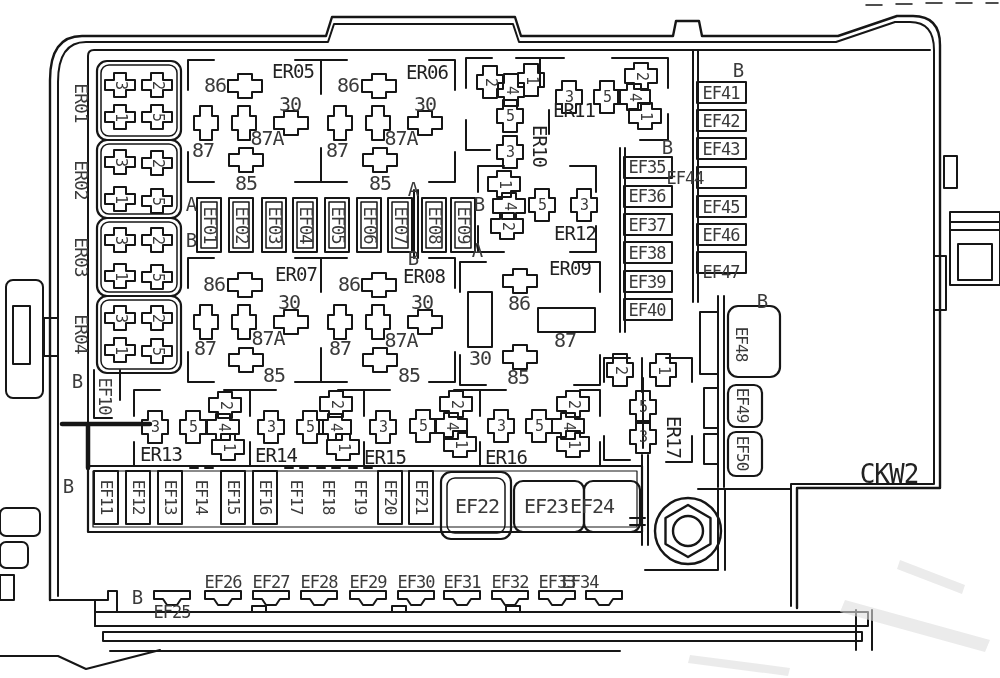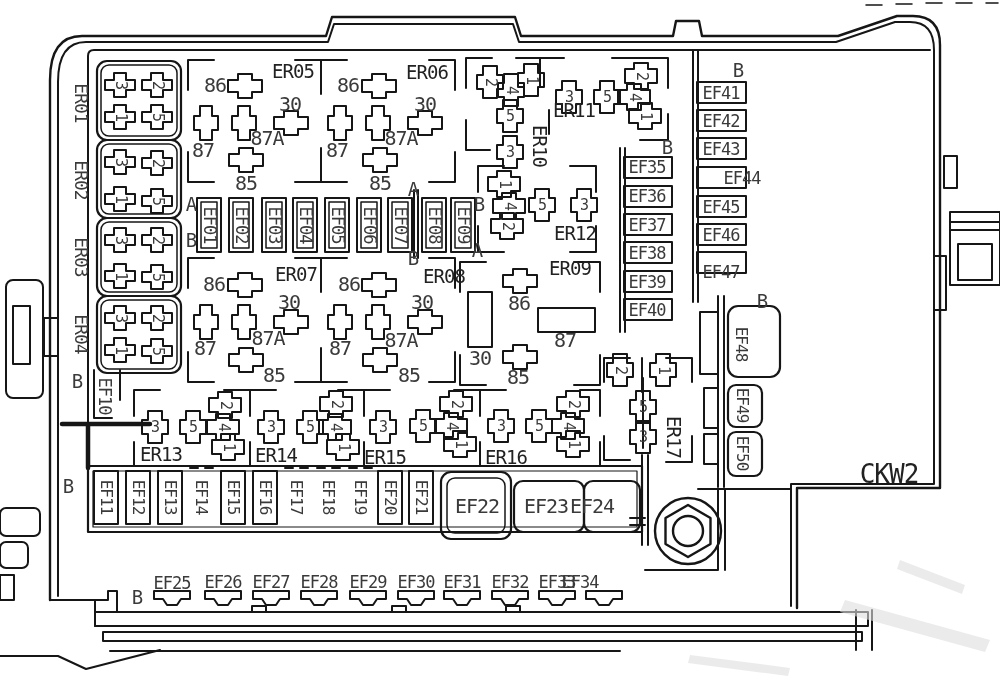--- a/index.html
+++ b/index.html
@@ -323,21 +323,21 @@
 </div>
 <div>
   <span class="L f19 dk" style="left:296px;top:274px">ER07</span>
   <span class="L f20" style="left:214px;top:284px">86</span>
   <span class="L f20" style="left:289px;top:302px">30</span>
   <span class="L f20" style="left:205px;top:348px">87</span>
   <span class="L f20" style="left:268px;top:338px">87A</span>
   <span class="L f20" style="left:274px;top:375px">85</span>
 </div>
 <div>
-  <span class="L f19 dk" style="left:444px;top:276px">ER08</span>
+  <span class="L f19 dk" style="left:424px;top:276px">ER08</span>
   <span class="L f20" style="left:349px;top:284px">86</span>
   <span class="L f20" style="left:422px;top:302px">30</span>
   <span class="L f20" style="left:340px;top:348px">87</span>
   <span class="L f20" style="left:401px;top:340px">87A</span>
   <span class="L f20" style="left:409px;top:375px">85</span>
 </div>
 <div>
   <span class="L f19 dk" style="left:570px;top:268px">ER09</span>
   <span class="L f20" style="left:519px;top:303px">86</span>
   <span class="L f20" style="left:480px;top:358px">30</span>
@@ -431,21 +431,21 @@
   <span class="Lv f16" style="left:296px;top:497px">EF17</span>
   <span class="Lv f16" style="left:328px;top:497px">EF18</span>
   <span class="Lv f16" style="left:360px;top:497px">EF19</span>
   <span class="Lv f16" style="left:390px;top:497px">EF20</span>
   <span class="Lv f16" style="left:421px;top:497px">EF21</span>
 </div>
 <span class="L f20" style="left:477px;top:506px">EF22</span>
 <span class="L f20" style="left:546px;top:506px">EF23</span>
 <span class="L f20" style="left:592px;top:506px">EF24</span>
 <div>
-  <span class="L f17" style="left:172px;top:583px">EF25</span>
+  <span class="L f17" style="left:172px;top:612px">EF25</span>
   <span class="L f17" style="left:223px;top:582px">EF26</span>
   <span class="L f17" style="left:271px;top:582px">EF27</span>
   <span class="L f17" style="left:319px;top:582px">EF28</span>
   <span class="L f17" style="left:368px;top:582px">EF29</span>
   <span class="L f17" style="left:416px;top:582px">EF30</span>
   <span class="L f17" style="left:462px;top:582px">EF31</span>
   <span class="L f17" style="left:510px;top:582px">EF32</span>
   <span class="L f17" style="left:557px;top:582px">EF33</span>
   <span class="L f17" style="left:580px;top:582px">EF34</span>
 </div>
@@ -454,21 +454,21 @@
   <span class="L f17" style="left:647px;top:196px">EF36</span>
   <span class="L f17" style="left:647px;top:225px">EF37</span>
   <span class="L f17" style="left:647px;top:253px">EF38</span>
   <span class="L f17" style="left:647px;top:282px">EF39</span>
   <span class="L f17" style="left:647px;top:310px">EF40</span>
 </div>
 <div>
   <span class="L f17" style="left:721px;top:93px">EF41</span>
   <span class="L f17" style="left:721px;top:121px">EF42</span>
   <span class="L f17" style="left:721px;top:149px">EF43</span>
-  <span class="L f17" style="left:742px;top:178px">EF44</span>
+  <span class="L f17" style="left:685px;top:178px">EF44</span>
   <span class="L f17" style="left:721px;top:207px">EF45</span>
   <span class="L f17" style="left:721px;top:235px">EF46</span>
   <span class="L f17" style="left:721px;top:272px">EF47</span>
 </div>
 <div>
   <span class="Lv f16" style="left:741px;top:344px">EF48</span>
   <span class="Lv f16" style="left:742px;top:405px">EF49</span>
   <span class="Lv f16" style="left:742px;top:453px">EF50</span>
 </div>
 

